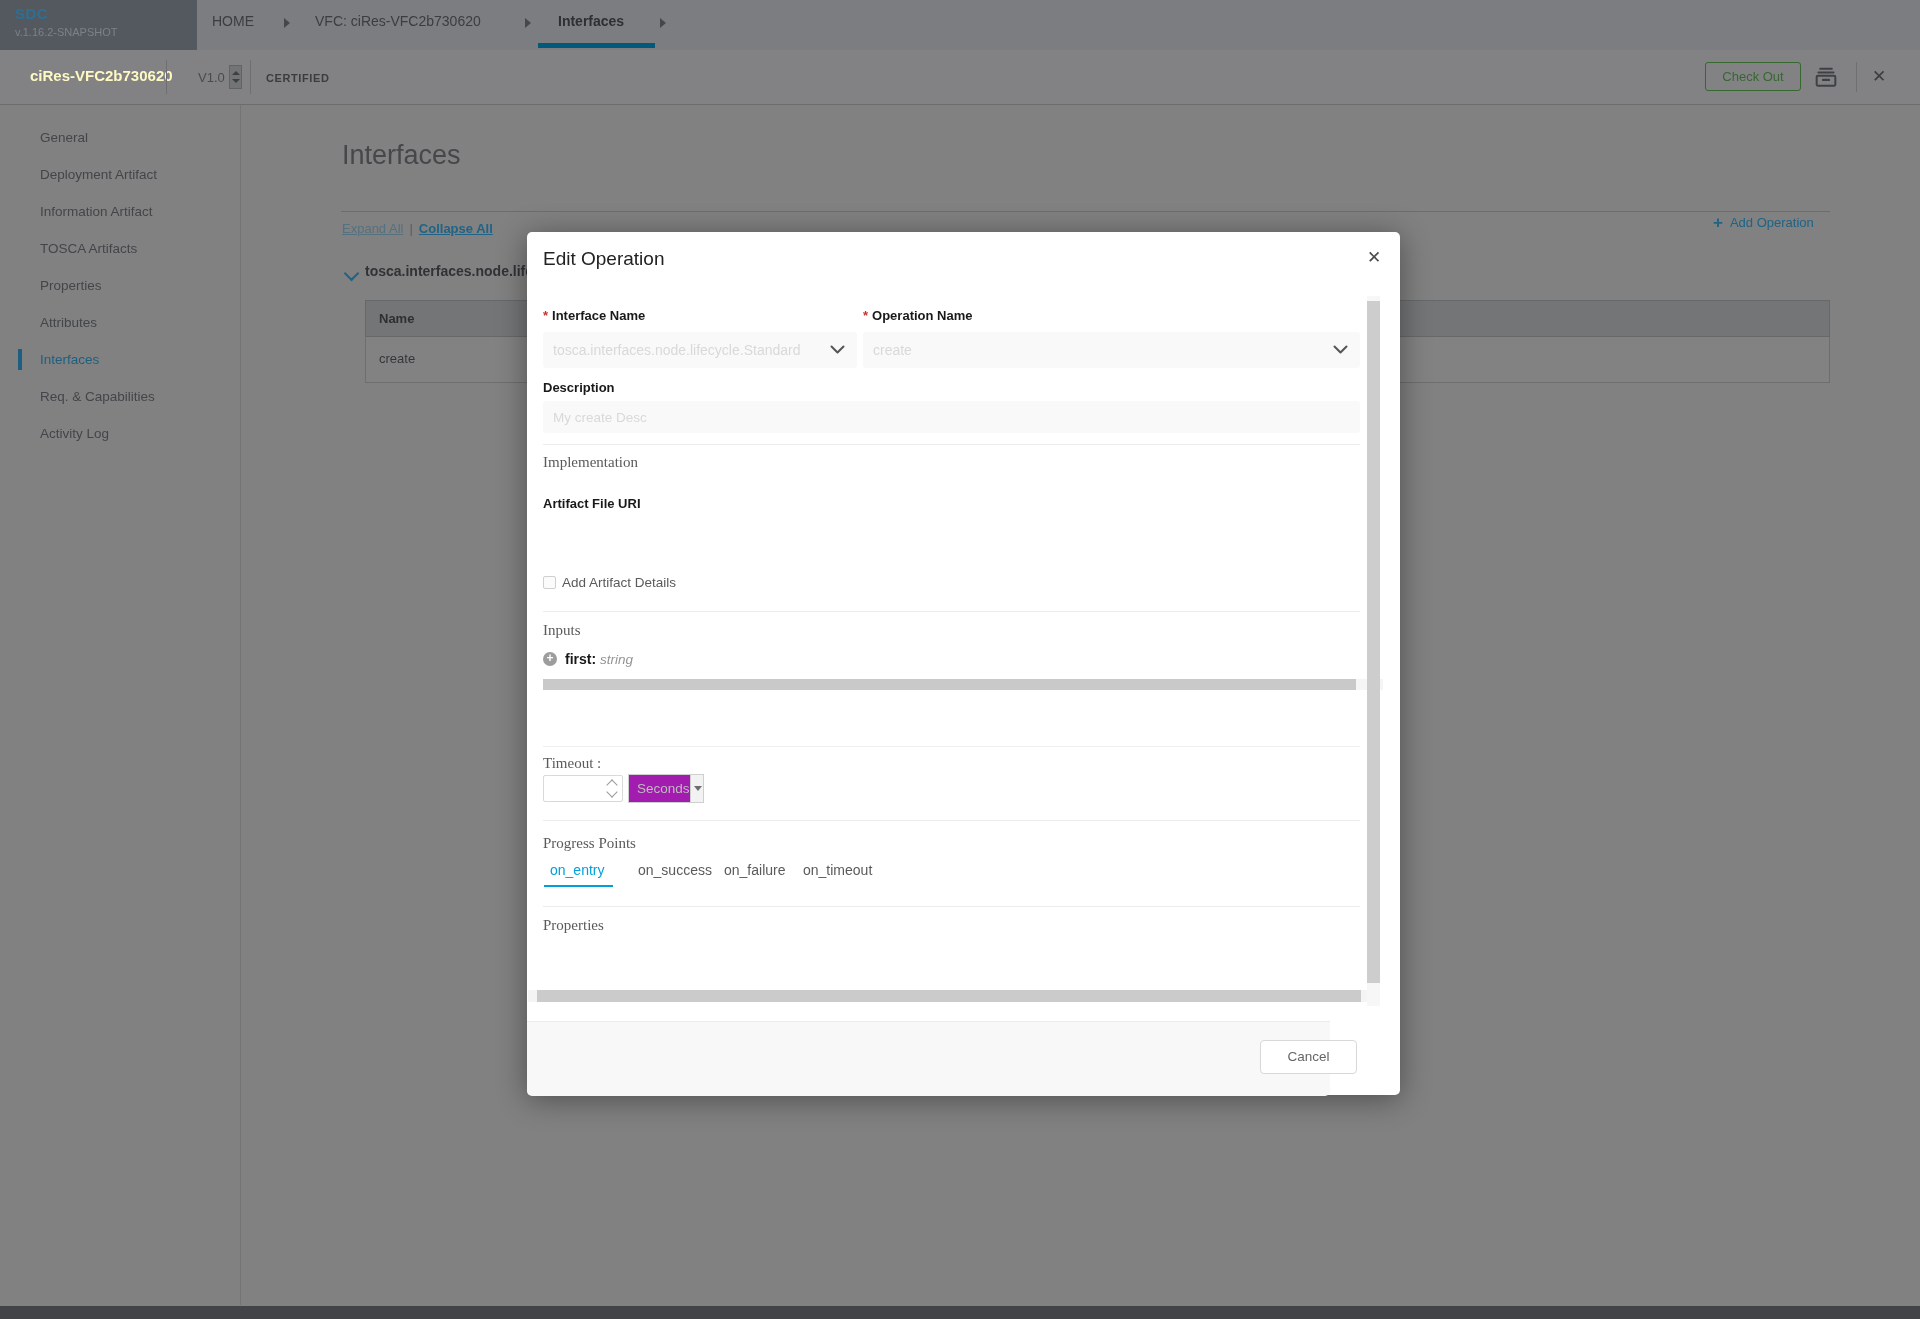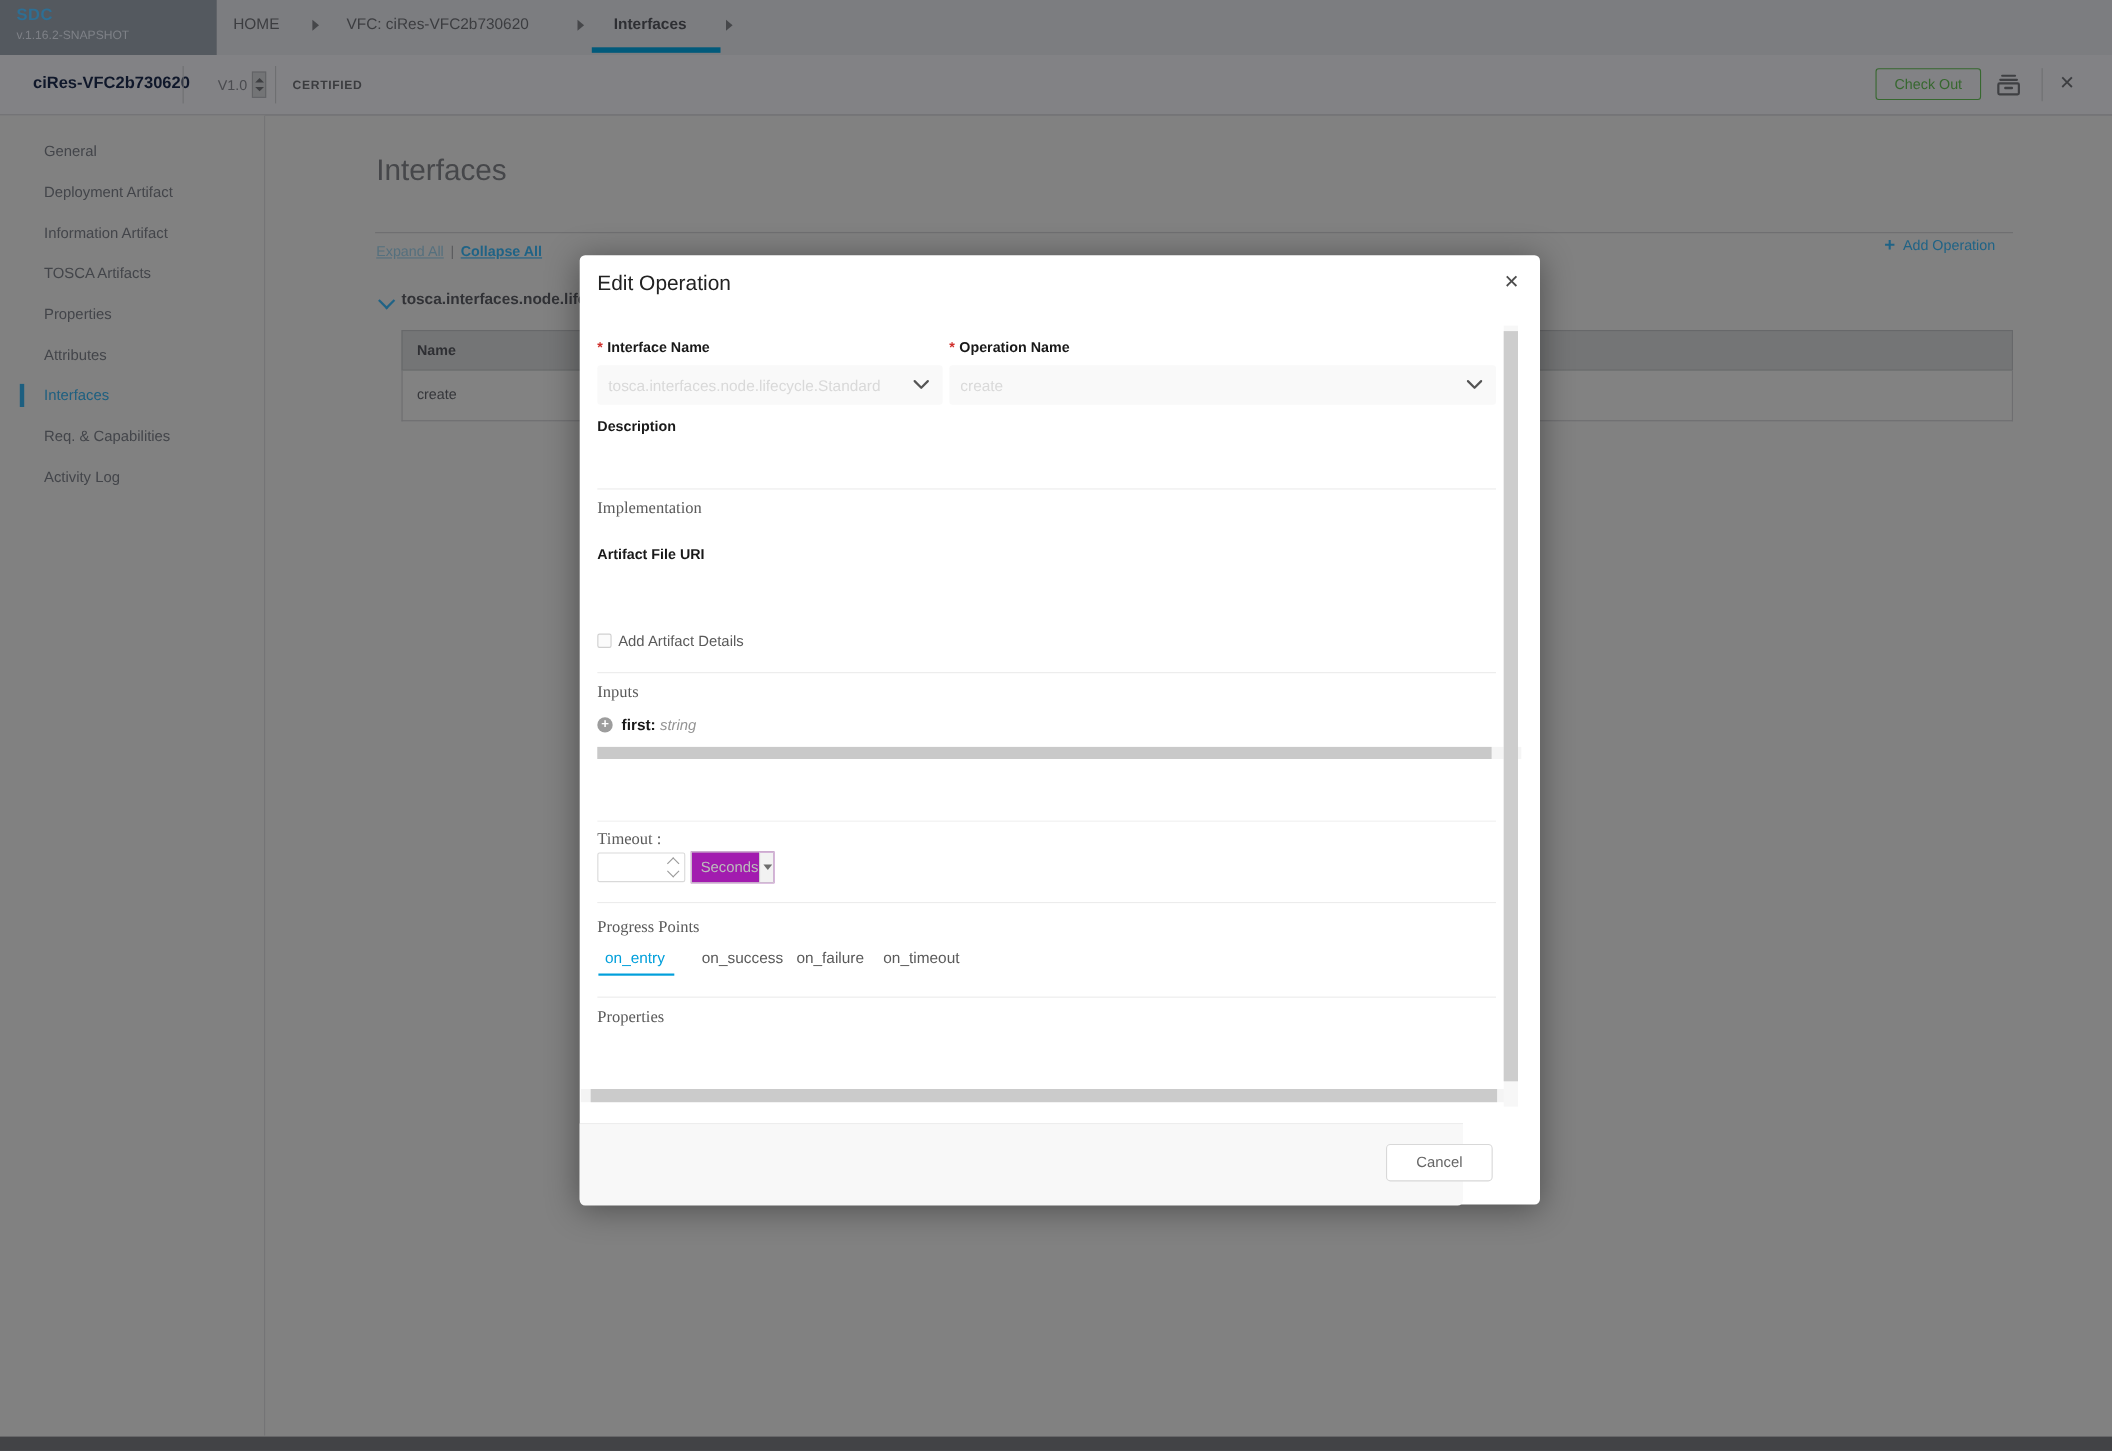--- a/index.html
+++ b/index.html
@@ -13,21 +13,21 @@
   .logo-sdc{left:15px;top:5px;font-size:15px;font-weight:bold;color:#2e6f94;letter-spacing:.5px;}
   .logo-ver{left:15px;top:26px;font-size:11px;color:#7e8187;}
   .crumb{top:13px;font-size:14px;color:#3c3d40;}
   .crumb.active{color:#2e2f33;font-weight:bold;}
   .crumb-sep{top:18px;width:0;height:0;border-left:6px solid #46474a;border-top:5px solid transparent;border-bottom:5px solid transparent;}
   .crumb-underline{top:43px;height:5px;background:#015a7b;}
 
   
   .bar2{left:0;top:50px;width:1920px;height:54px;background:#828285;border-bottom:1px solid #6c6d6f;}
   .bar2 .vsep{top:10px;width:1px;height:34px;background:#6e6f71;}
-  .comp-title{left:30px;top:17px;font-size:15px;font-weight:bold;color:#0f172a;}
+  .comp-title{left:30px;top:17px;font-size:15px;font-weight:bold;color:#fef9c3;}
   .ver-label{left:198px;top:20px;font-size:13px;color:#4a4b4f;}
   .ver-spin{left:229px;top:15px;width:13px;height:24px;background:#737476;border:1px solid #626366;box-sizing:border-box;}
   .ver-spin i{position:absolute;left:2px;width:0;height:0;border-left:4px solid transparent;border-right:4px solid transparent;}
   .ver-spin .up{top:5px;border-bottom:4px solid #3e3f42;}
   .ver-spin .dn{bottom:5px;border-top:4px solid #3e3f42;}
   .cert-label{left:266px;top:22px;font-size:11px;font-weight:bold;color:#3b3c3f;letter-spacing:.6px;}
   .checkout-btn{left:1705px;top:12px;width:96px;height:29px;border:1px solid #37682f;border-radius:3px;box-sizing:border-box;color:#37682f;font-size:13px;text-align:center;line-height:27px;}
   .archive-ico{left:1812px;top:13px;width:28px;height:28px;}
   .x-top{left:1872px;top:16px;font-size:17px;color:#3c3d40;}
 
@@ -207,20 +207,21 @@
         </svg>
     </div>
     <div class="abs sel sel-op">
       <span class="ph">create</span>
       <svg width="15" height="10" viewBox="0 0 15 10">
           <path d="M1.5 1.5 L7.5 7.5 L13.5 1.5" stroke="#555" stroke-width="2" fill="none" stroke-linecap="round" stroke-linejoin="round"></path>
         </svg>
     </div>
 
     <div class="abs f-label lbl-desc">Description</div>
+    <input class="abs inp inp-desc" placeholder="My create Desc" style="">
 
     <div class="abs div1"></div>
     <div class="abs m-h h-impl">Implementation</div>
     <div class="abs f-label lbl-uri">Artifact File URI</div>
 
     <div class="abs chkrow">
       <span class="chkbox"></span>
       <span class="chklbl">Add Artifact Details</span>
     </div>
 

